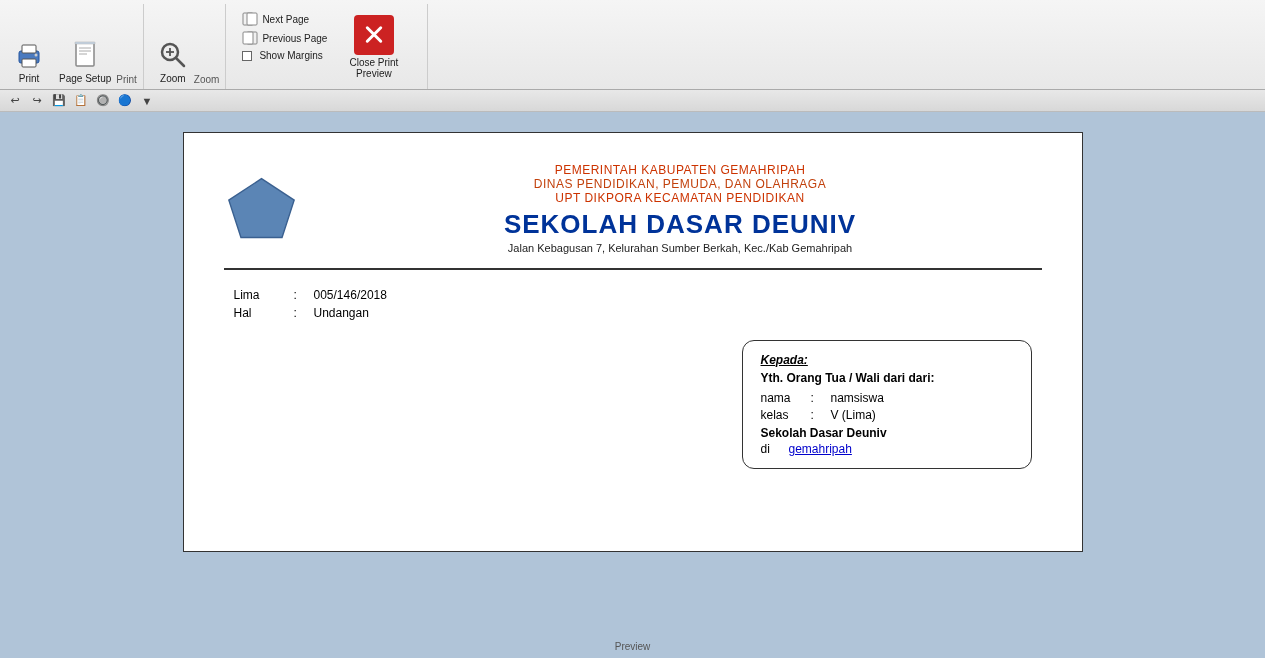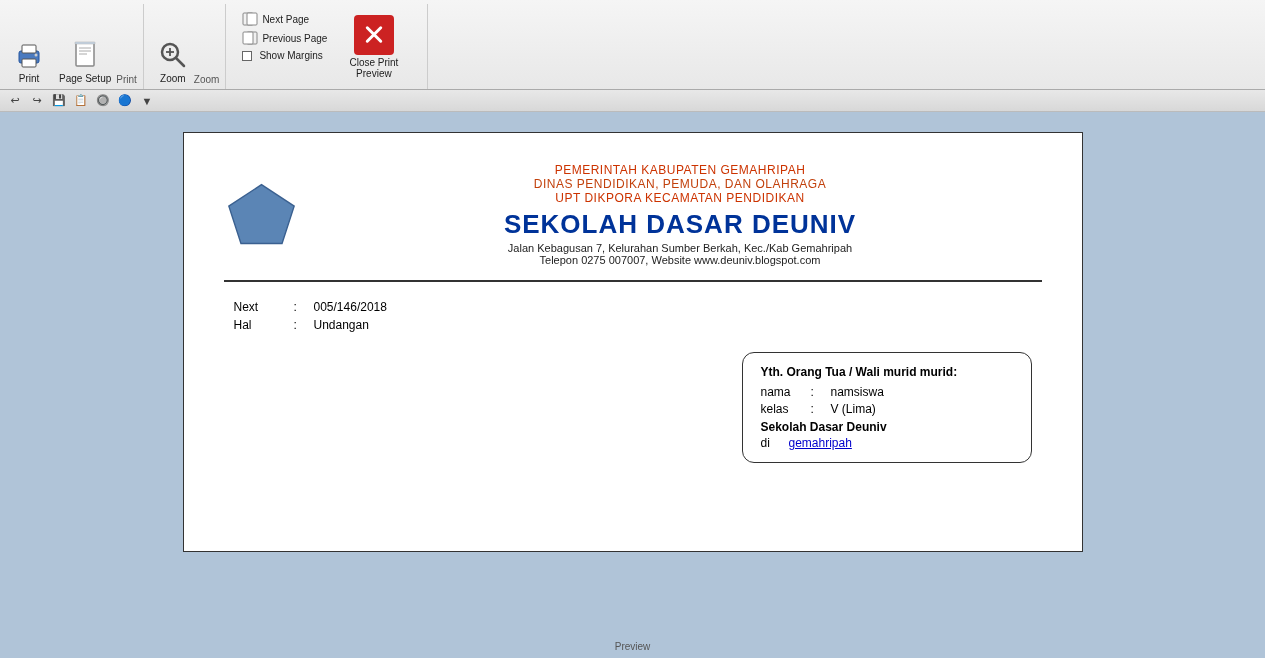--- a/index.html
+++ b/index.html
@@ -401,38 +401,38 @@
       <svg class="logo-shape" viewBox="0 0 80 75">
         <polygon points="40,5 75,28 62,68 18,68 5,28" fill="#5b85b5" stroke="#3a6090" stroke-width="1.5"></polygon>
       </svg>
 
       <div class="header-text">
         <div class="header-line1">PEMERINTAH KABUPATEN GEMAHRIPAH</div>
         <div class="header-line2">DINAS PENDIDIKAN, PEMUDA, DAN OLAHRAGA</div>
         <div class="header-line3">UPT DIKPORA KECAMATAN PENDIDIKAN</div>
         <div class="header-school-name">SEKOLAH DASAR DEUNIV</div>
         <div class="header-address">Jalan Kebagusan 7, Kelurahan Sumber Berkah, Kec./Kab Gemahripah</div>
-        <div class="header-address">Telepon 0275 007007, Website www.deuniv.blogspot.com</div>
       </div>
     </div>
 
     <div class="doc-body">
       <div class="doc-field">
-        <span class="label">Next</span>
+        <span class="label">Lima</span>
         <span class="colon">:</span>
         <span class="value">005/146/2018</span>
       </div>
       <div class="doc-field">
         <span class="label">Hal</span>
         <span class="colon">:</span>
         <span class="value">Undangan</span>
       </div>
 
       <div class="address-box">
-        <div class="address-yth">Yth.   Orang Tua / Wali murid murid:</div>
+        <div class="address-to">Kepada:</div>
+        <div class="address-yth">Yth.   Orang Tua / Wali dari dari:</div>
         <div class="address-field">
           <span class="alabel">nama</span>
           <span class="acolon">:</span>
           <span>namsiswa</span>
         </div>
         <div class="address-field">
           <span class="alabel">kelas</span>
           <span class="acolon">:</span>
           <span>V (Lima)</span>
         </div>

